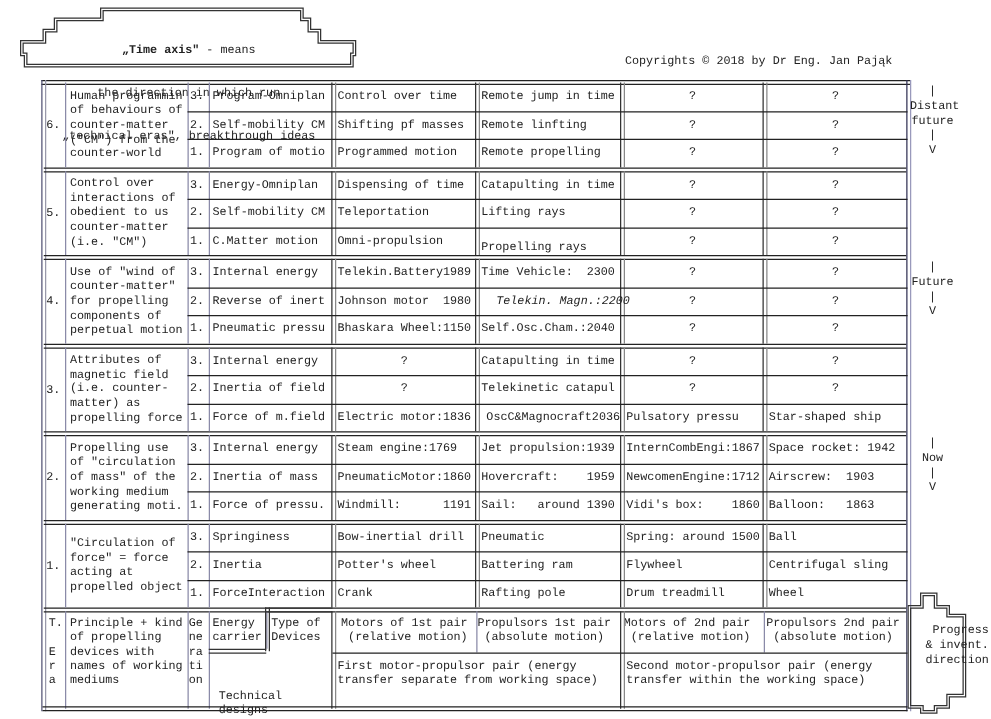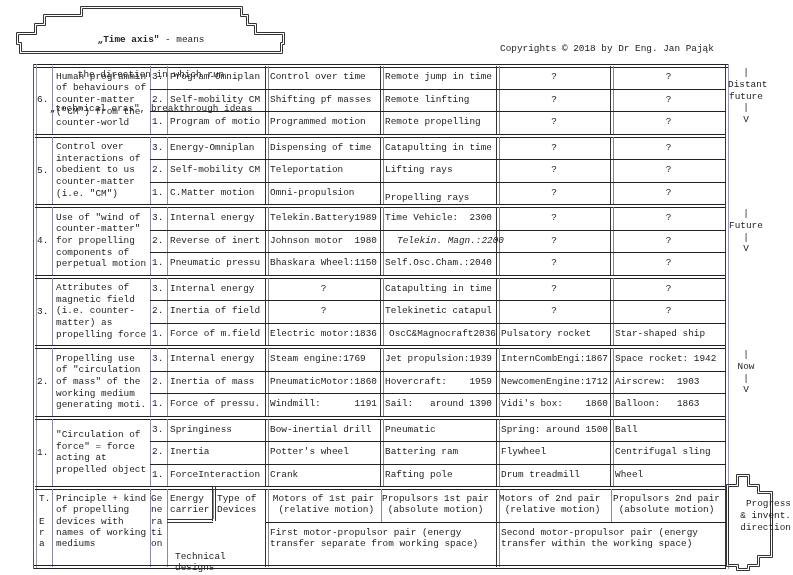--- a/index.html
+++ b/index.html
@@ -197,21 +197,21 @@
         <div class="cell" style="line-height:22.5px;height:22.5px;top:300px;left:382px;width:114px;">Telekinetic catapul</div>
         <div class="cell center" style="line-height:22.5px;height:22.5px;top:300px;left:498px;width:112px;">?</div>
         <div class="cell center" style="line-height:22.5px;height:22.5px;top:300px;left:612px;width:113px;">?</div>
       </div>
       <div class="hline" style="left:150px;top:322.5px;width:576px;"></div>
       <div>
         <div class="cell" style="line-height:22.5px;height:22.5px;top:322.5px;left:150px;width:17px;padding-left:2px;">1.</div>
         <div class="cell" style="line-height:22.5px;height:22.5px;top:322.5px;left:167px;width:99px;">Force of m.field</div>
         <div class="cell" style="line-height:22.5px;height:22.5px;top:322.5px;left:267px;width:113px;">Electric motor:1836</div>
         <div class="cell" style="line-height:22.5px;height:22.5px;top:322.5px;left:382px;width:114px;text-align:right;">OscC&amp;Magnocraft2036</div>
-        <div class="cell" style="line-height:22.5px;height:22.5px;top:322.5px;left:498px;width:112px;">Pulsatory rocket</div>
+        <div class="cell" style="line-height:22.5px;height:22.5px;top:322.5px;left:498px;width:112px;">Pulsatory pressu</div>
         <div class="cell" style="line-height:22.5px;height:22.5px;top:322.5px;left:612px;width:113px;">Star-shaped ship</div>
       </div>
     </div>
     <div>
       <div class="abs" style="left:35px;top:415.5px;width:690px;height:2px;border-top:1px solid #222;border-bottom:1px solid #222;"></div>
       <div class="cell" style="left:35px;top:348px;width:18px;height:70.5px;line-height:67.5px;padding-left:2px;">2.</div>
       <div class="cell" style="left:53px;top:352.75px;width:98px;">Propelling use
 of "circulation
 of mass" of the
 working medium

